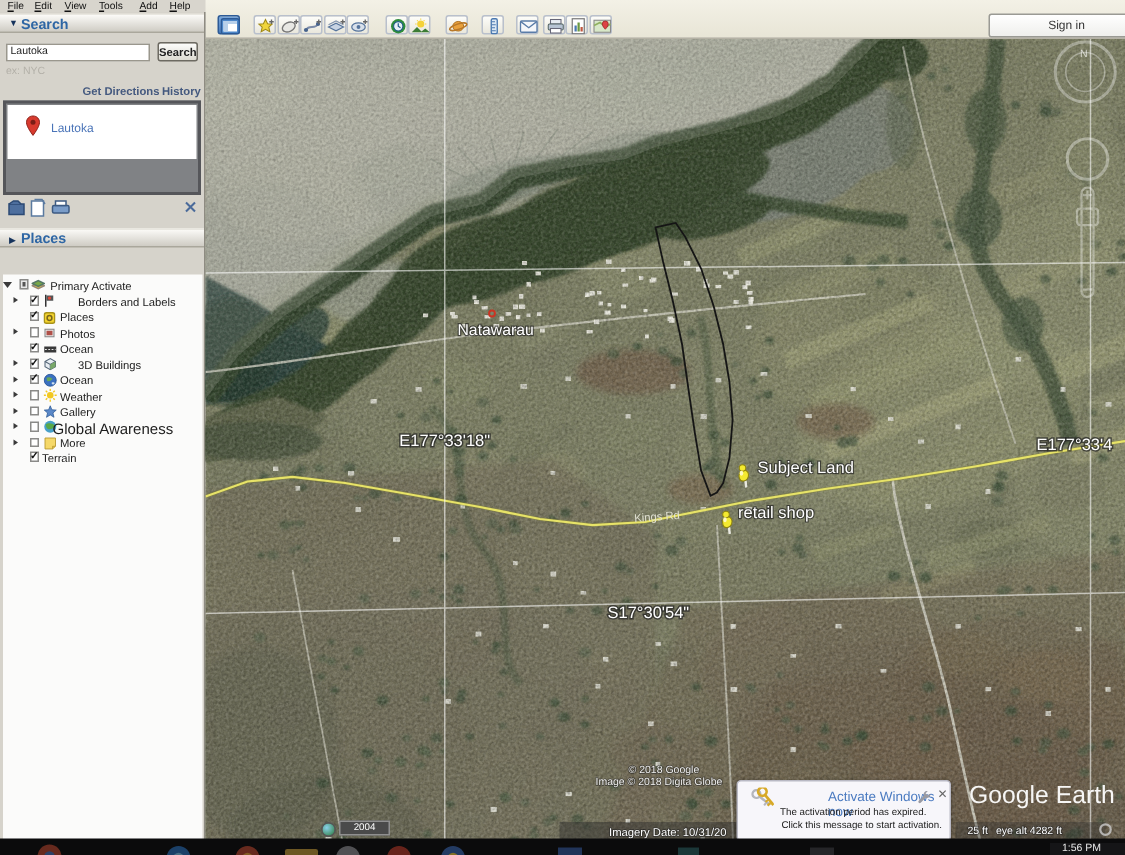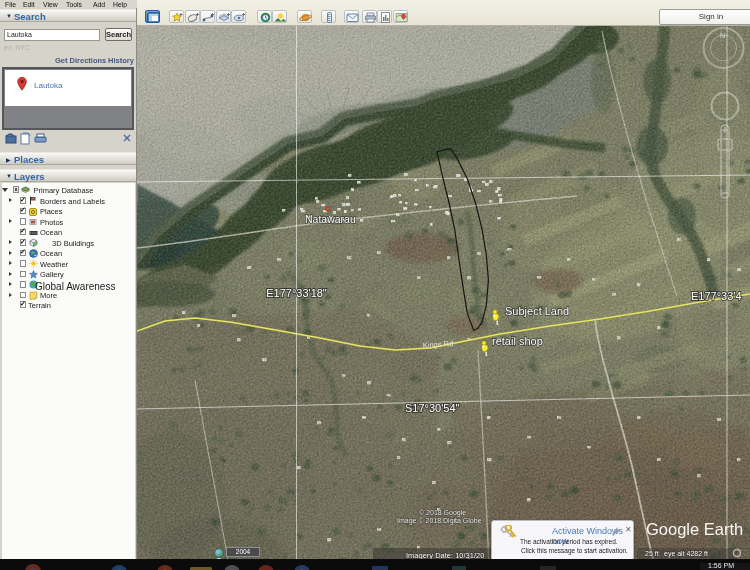--- a/index.html
+++ b/index.html
@@ -203,46 +203,42 @@
         <rect x="31" y="5" width="11" height="5" rx="1" fill="#7a9cc8" stroke="#3c5a82"></rect>
         <rect x="33" y="2" width="7" height="3" fill="#fff"></rect>
         <path d="M120 3 l6 6 M126 3 l-6 6" stroke="#4a6a9a" stroke-width="1.4"></path>
       </g>
     </svg>
   </div>
   <div class="abs phead" style="top:152px">
       <span class="tri">▶</span>
       <span class="lbl">Places</span>
     </div>
-  <div class="abs phead" style="top:169px">
-      <span class="tri">▼</span>
-      <span class="lbl">Layers</span>
-    </div>
   <div class="abs" id="layerswhite"></div>
   <div class="abs" id="tree" style="left:0;top:0;width:137px;height:570px">
       <div class="trow" style="top:185px;left:0;width:137px;">
         <span style="position:absolute;left:1.5px;top:2.5px;width:0;height:0;border-top:4px solid #3a3a3a;border-left:3px solid transparent;border-right:3px solid transparent;"></span>
         <span class="chk" style="left:12.5px;background:#e8e8e8">
           <span style="position:absolute;left:1px;top:1px;width:2.5px;height:2.5px;background:#555"></span>
         </span>
         <svg width="9" height="9" viewBox="0 0 9 9" style="position:absolute;left:21px;top:0.5px">
           <path d="M0.5 4.5 L4.5 2.5 L8.5 4.5 L4.5 6.5 Z" fill="#e8c838" stroke="#987"></path>
           <path d="M0.5 3 L4.5 1 L8.5 3 L4.5 5 Z" fill="#78a848" stroke="#576"></path>
         </svg>
-        <span class="tlbl" style="left:33.5px;font-size:7.5px">Primary Database</span>
+        <span class="tlbl" style="left:33.5px;font-size:7.5px">Primary Activate</span>
       </div>
       <div class="trow" style="top:196.4px;left:0;width:137px;">
         <span class="arr" style="left:9px"></span>
         <span class="chk c" style="left:19.5px"></span>
         <svg width="8" height="9" viewBox="0 0 8 9" style="position:absolute;left:29px;top:0px">
           <line x1="1.5" y1="0.5" x2="1.5" y2="8.5" stroke="#333" stroke-width="1"></line>
           <path d="M2 1 h4.5 v3.5 h-4.5 Z" fill="#555"></path>
           <circle cx="4" cy="2.7" r="1.1" fill="#e04838"></circle>
         </svg>
-        <span class="tlbl" style="left:40px;font-size:7.5px">Borders and Labels</span>
+        <span class="tlbl" style="left:52px;font-size:7.5px">Borders and Labels</span>
       </div>
       <div class="trow" style="top:206.7px;left:0;width:137px;">
         <span class="chk c" style="left:19.5px"></span>
         <svg width="8" height="8" viewBox="0 0 8 8" style="position:absolute;left:29px;top:1px">
           <rect x="0.5" y="0.5" width="7" height="7" rx="1.5" fill="#f2d22e" stroke="#a8921a"></rect>
           <circle cx="4" cy="4" r="1.6" fill="none" stroke="#7a661a" stroke-width="1"></circle>
         </svg>
         <span class="tlbl" style="left:40px;font-size:7.5px">Places</span>
       </div>
       <div class="trow" style="top:217.1px;left:0;width:137px;">

